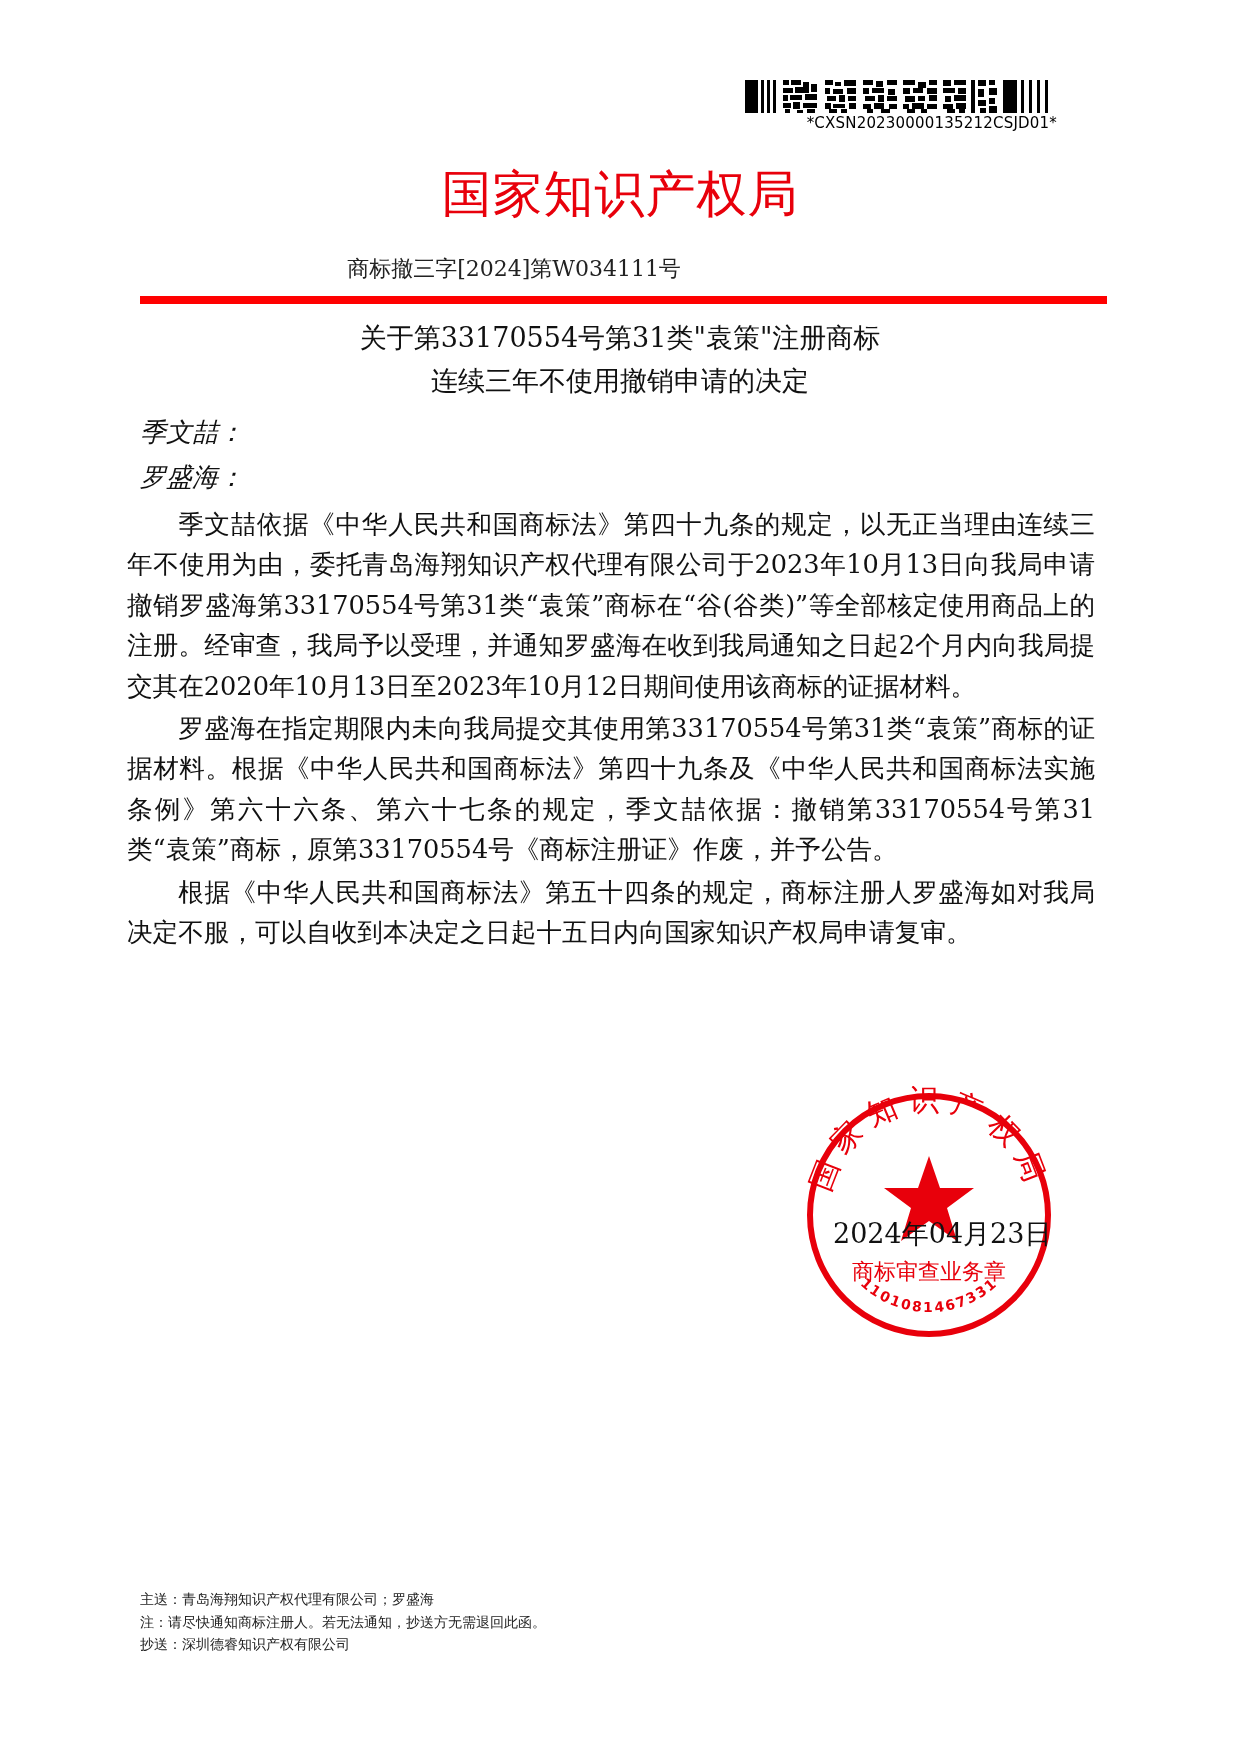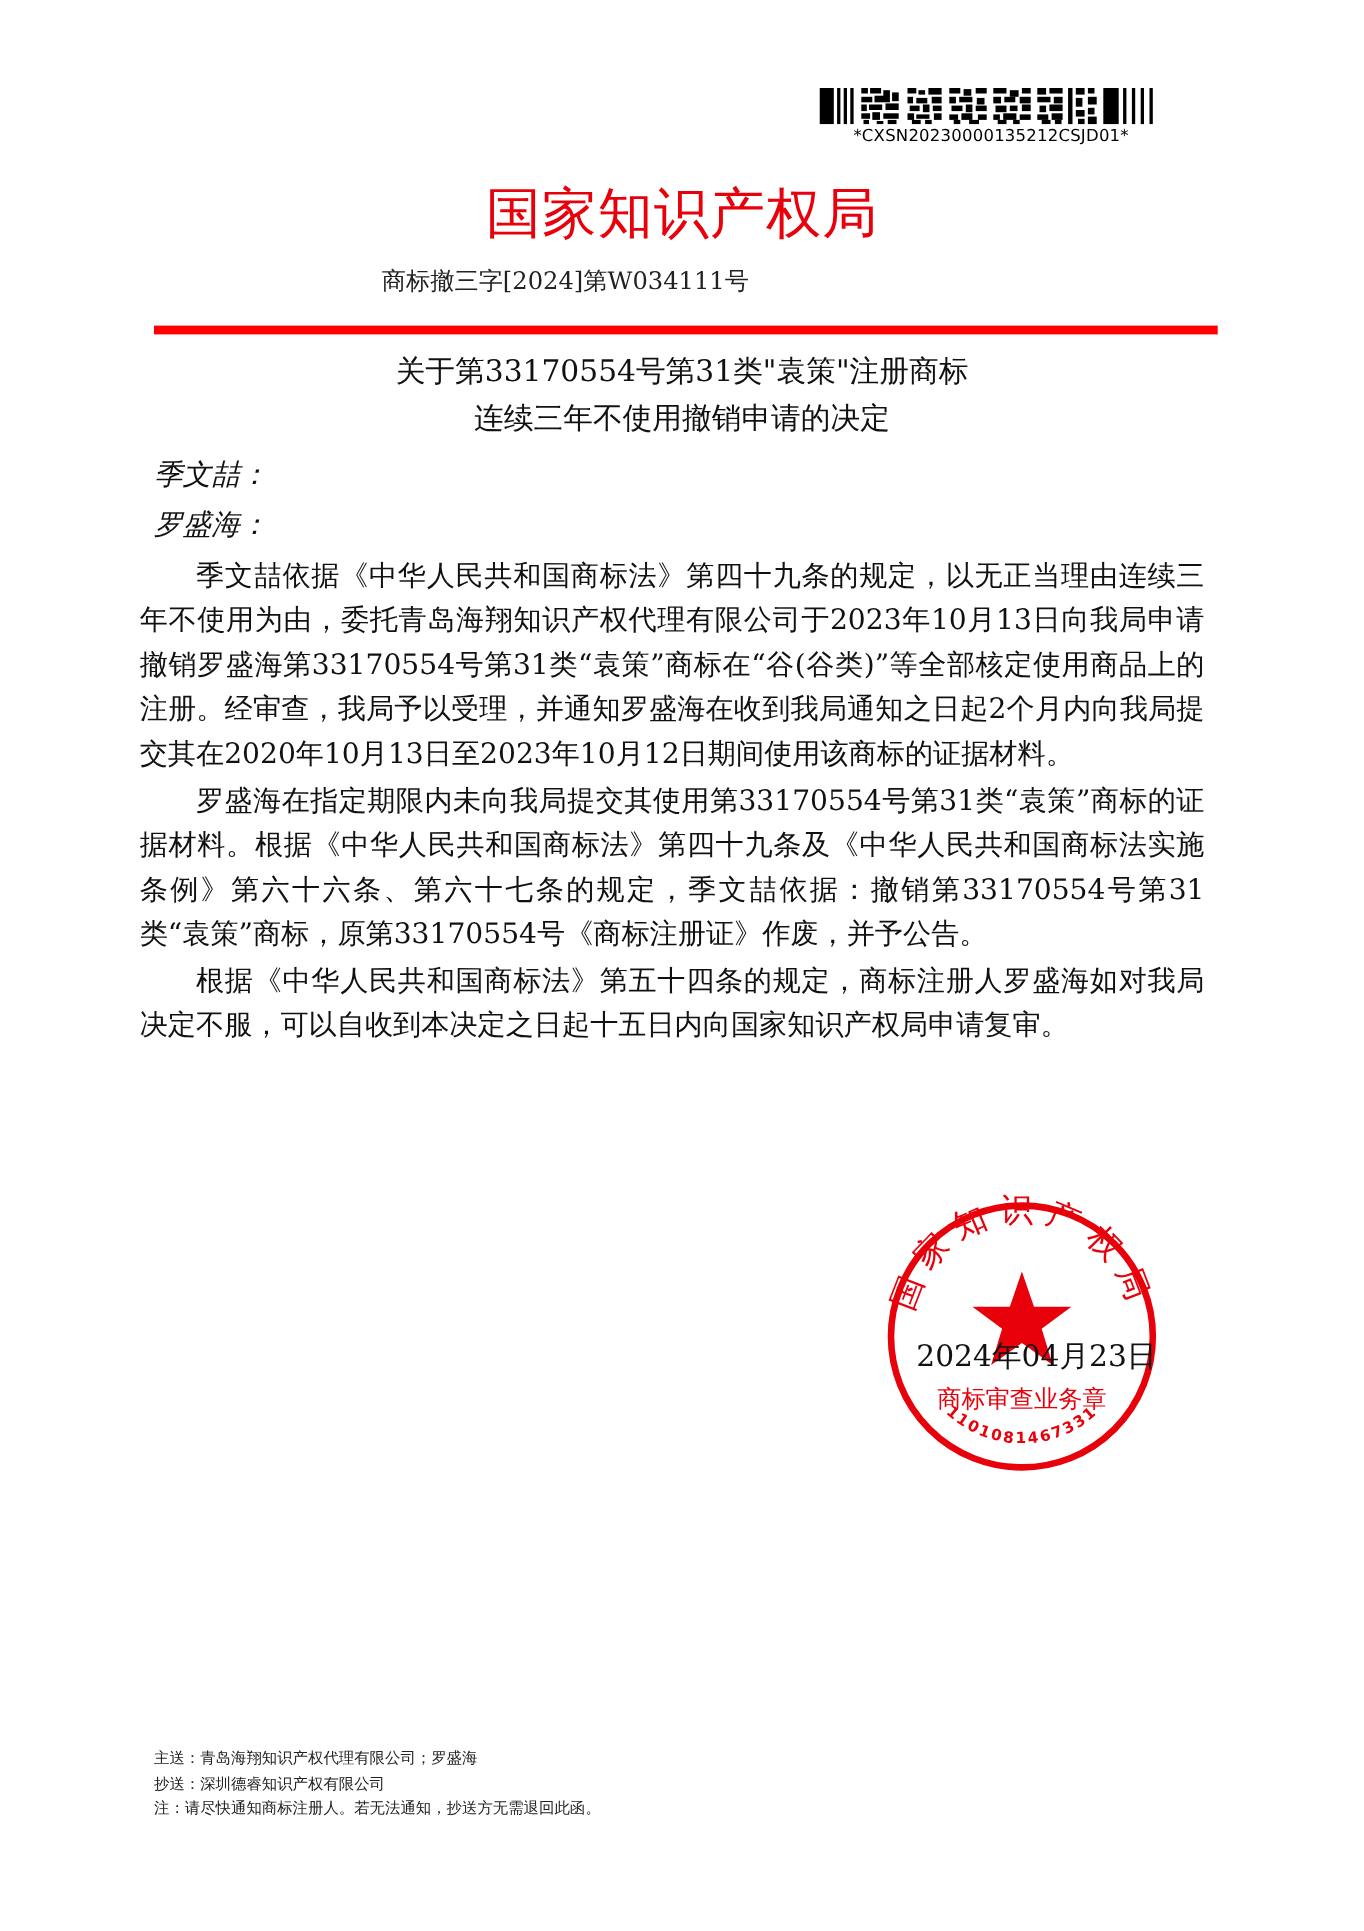--- a/index.html
+++ b/index.html
@@ -2,29 +2,29 @@
 <html><head>
 <meta charset="utf-8">
 <style>
   html, body { margin: 0; padding: 0; background: #ffffff; }
   body { width: 1240px; height: 1755px; position: relative; overflow: hidden;
          font-family: "DejaVu Serif", "Liberation Serif", serif; color: #111; }
   .abs { position: absolute; }
 
   
   #barcode { left: 745px; top: 80px; width: 312px; height: 33px; }
-  #barcode-text { left: 745px; top: 114px; width: 312px; text-align: center;
+  #barcode-text { left: 745px; top: 114px; width: 312px; text-align: right;
     font-family: "DejaVu Sans", "Liberation Sans", sans-serif; font-size: 15px;
     letter-spacing: 0.2px; color: #000; }
 
   
   #org-title { left: 0; width: 1240px; top: 164px; text-align: center;
     font-family: "DejaVu Sans", "Liberation Sans", sans-serif;
     font-size: 50px; line-height: 60px; color: #e8000b; letter-spacing: 1px; }
-  #doc-number { left: 0; width: 1028px; top: 242px; text-align: center;
+  #doc-number { left: 0; width: 1028px; top: 254px; text-align: center;
     font-size: 22px; line-height: 30px; color: #222; }
   #red-rule { left: 140px; top: 296px; width: 967px; height: 8px; background: #ff0000; }
 
   
   .subject-line { left: 0; width: 1240px; text-align: center; font-size: 27px;
     line-height: 36px; color: #111; }
   #subject-1 { top: 320px; }
   #subject-2 { top: 363px; }
 
   
@@ -174,15 +174,15 @@
   <polygon fill="#e8000b" points="129,70 140,102 174,102 147,122 157,155 129,135 101,155 111,122 84,102 118,102"></polygon>
   <text x="129" y="193" text-anchor="middle" font-family="DejaVu Sans, sans-serif" font-size="22" fill="#e8000b" id="seal-inner">商标审查业务章</text>
   <text font-family="DejaVu Sans, sans-serif" font-size="14" font-weight="bold" fill="#e8000b" letter-spacing="2">
     <textPath href="#arc-bottom" startOffset="50%" text-anchor="middle" id="seal-serial-tp">1101081467331</textPath>
   </text>
 </svg>
 <div id="sign-date" class="abs">2024年04月23日</div>
 
 <div id="footer" class="abs">
   <div class="footer-line">主送：青岛海翔知识产权代理有限公司；罗盛海</div>
+  <div class="footer-line">注：请尽快通知商标注册人。若无法通知，抄送方无需退回此函。</div>
   <div class="footer-line">抄送：深圳德睿知识产权有限公司</div>
-  <div class="footer-line">注：请尽快通知商标注册人。若无法通知，抄送方无需退回此函。</div>
 </div>
 
 </body></html>

